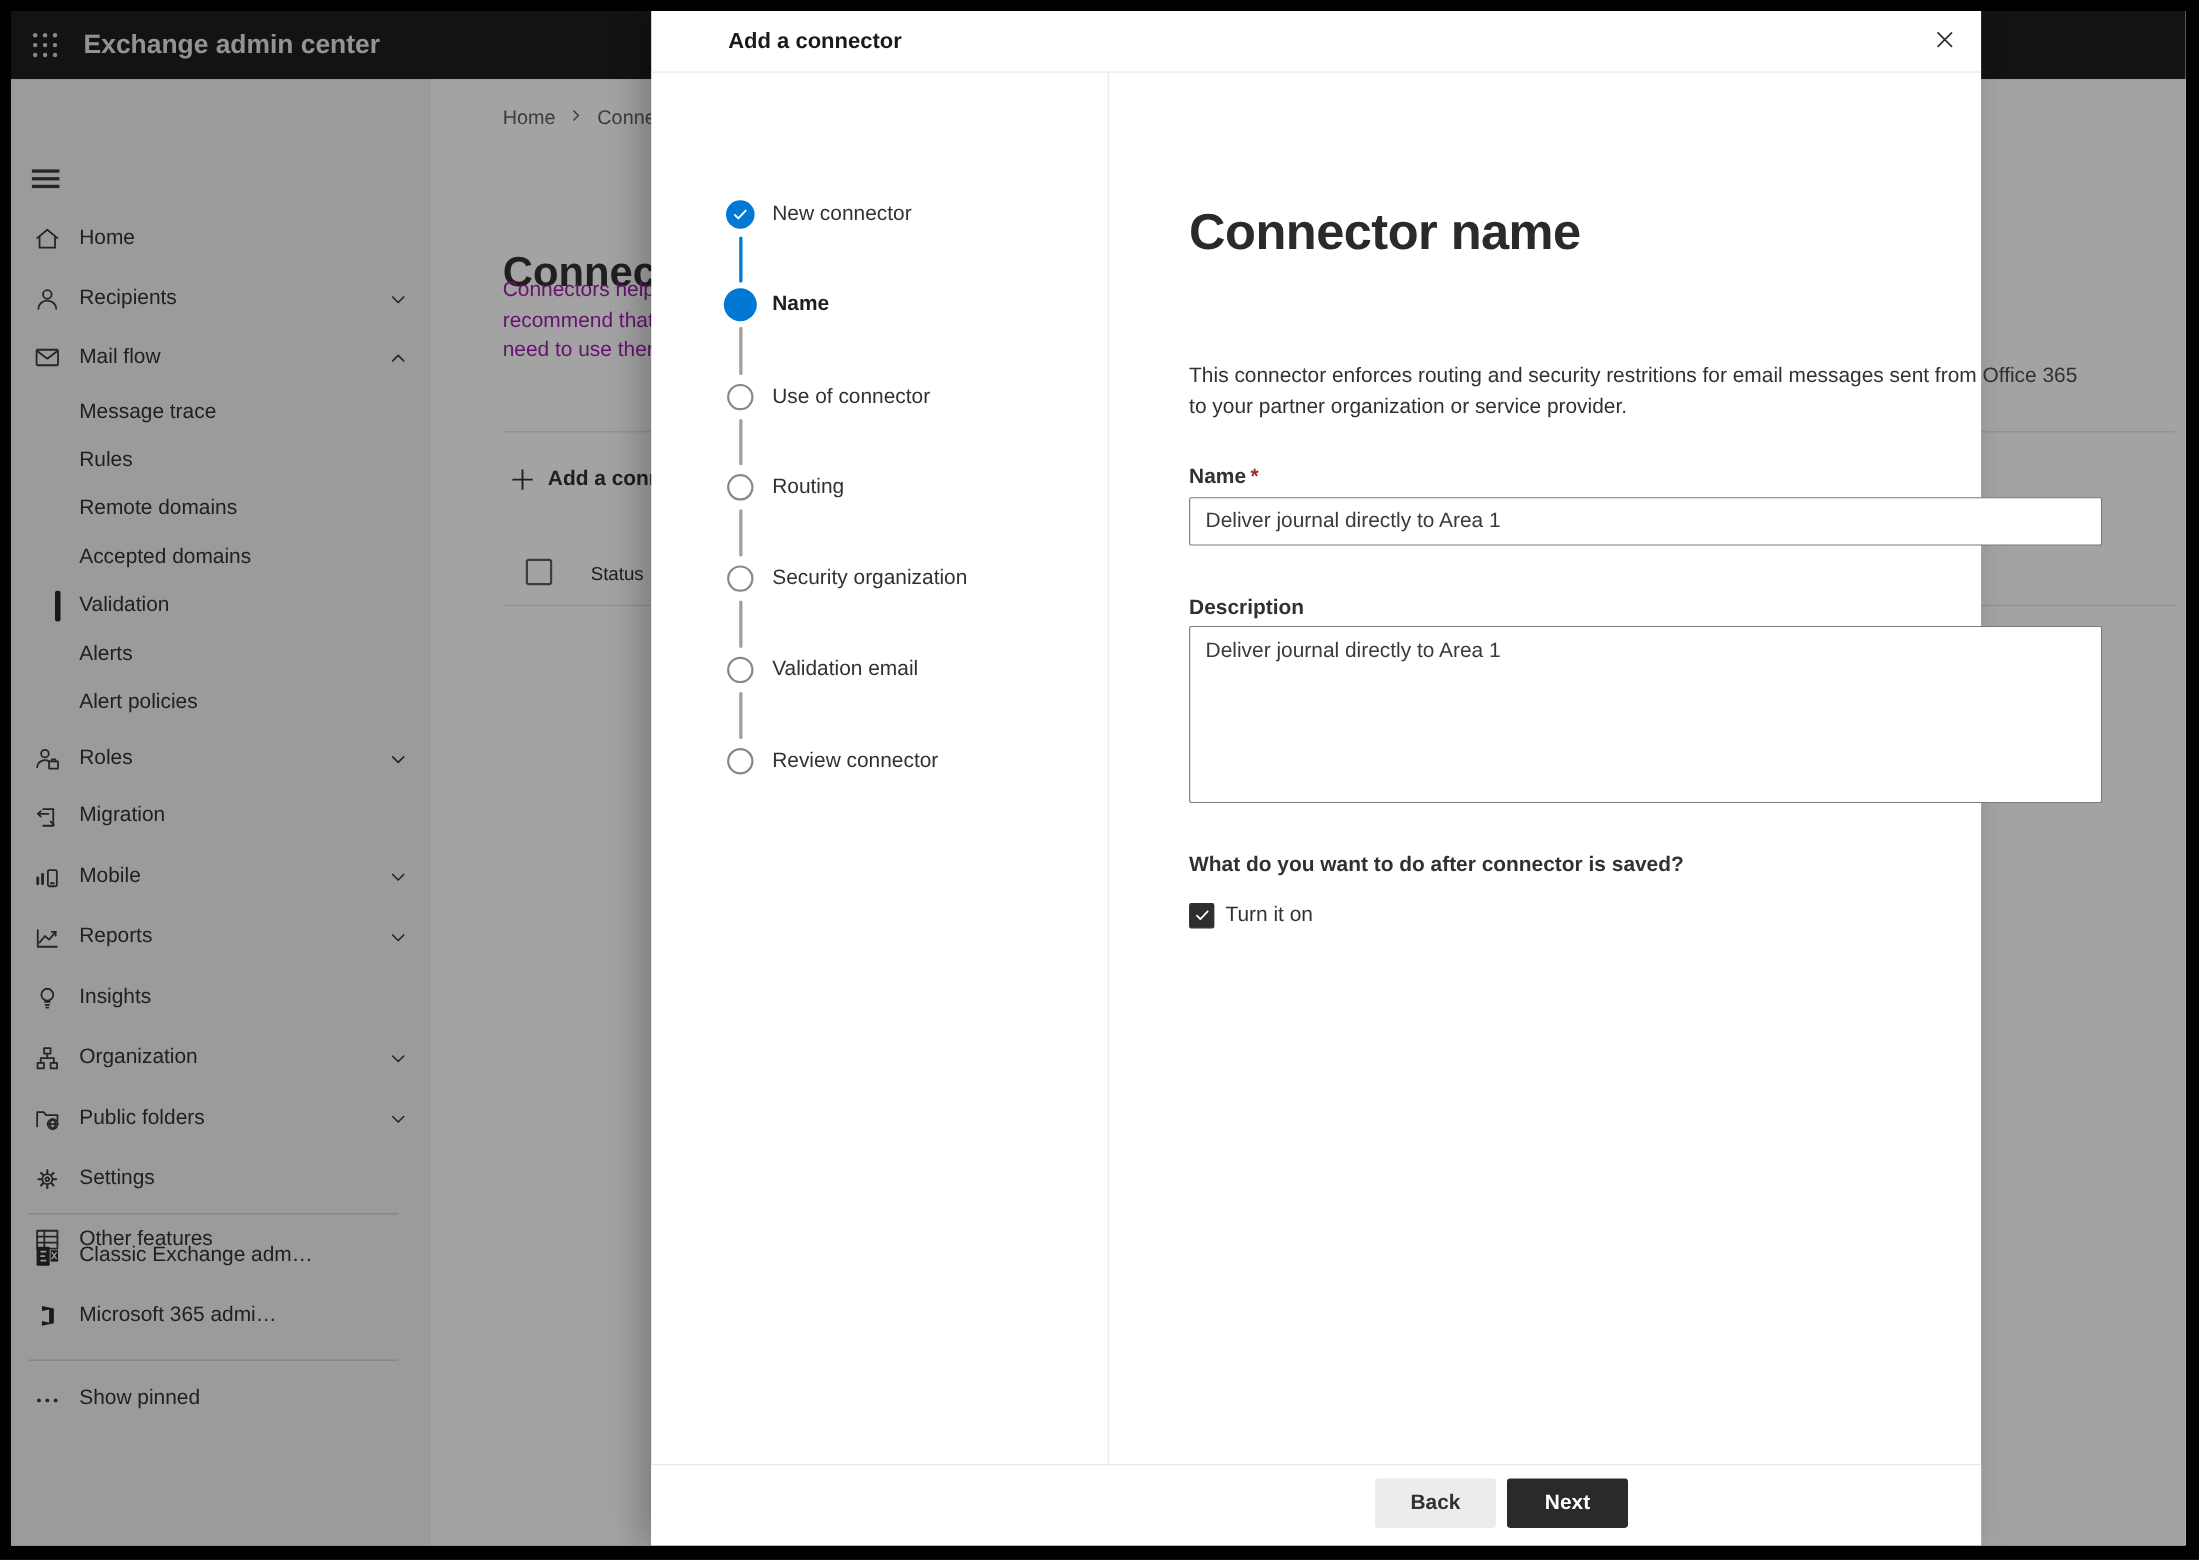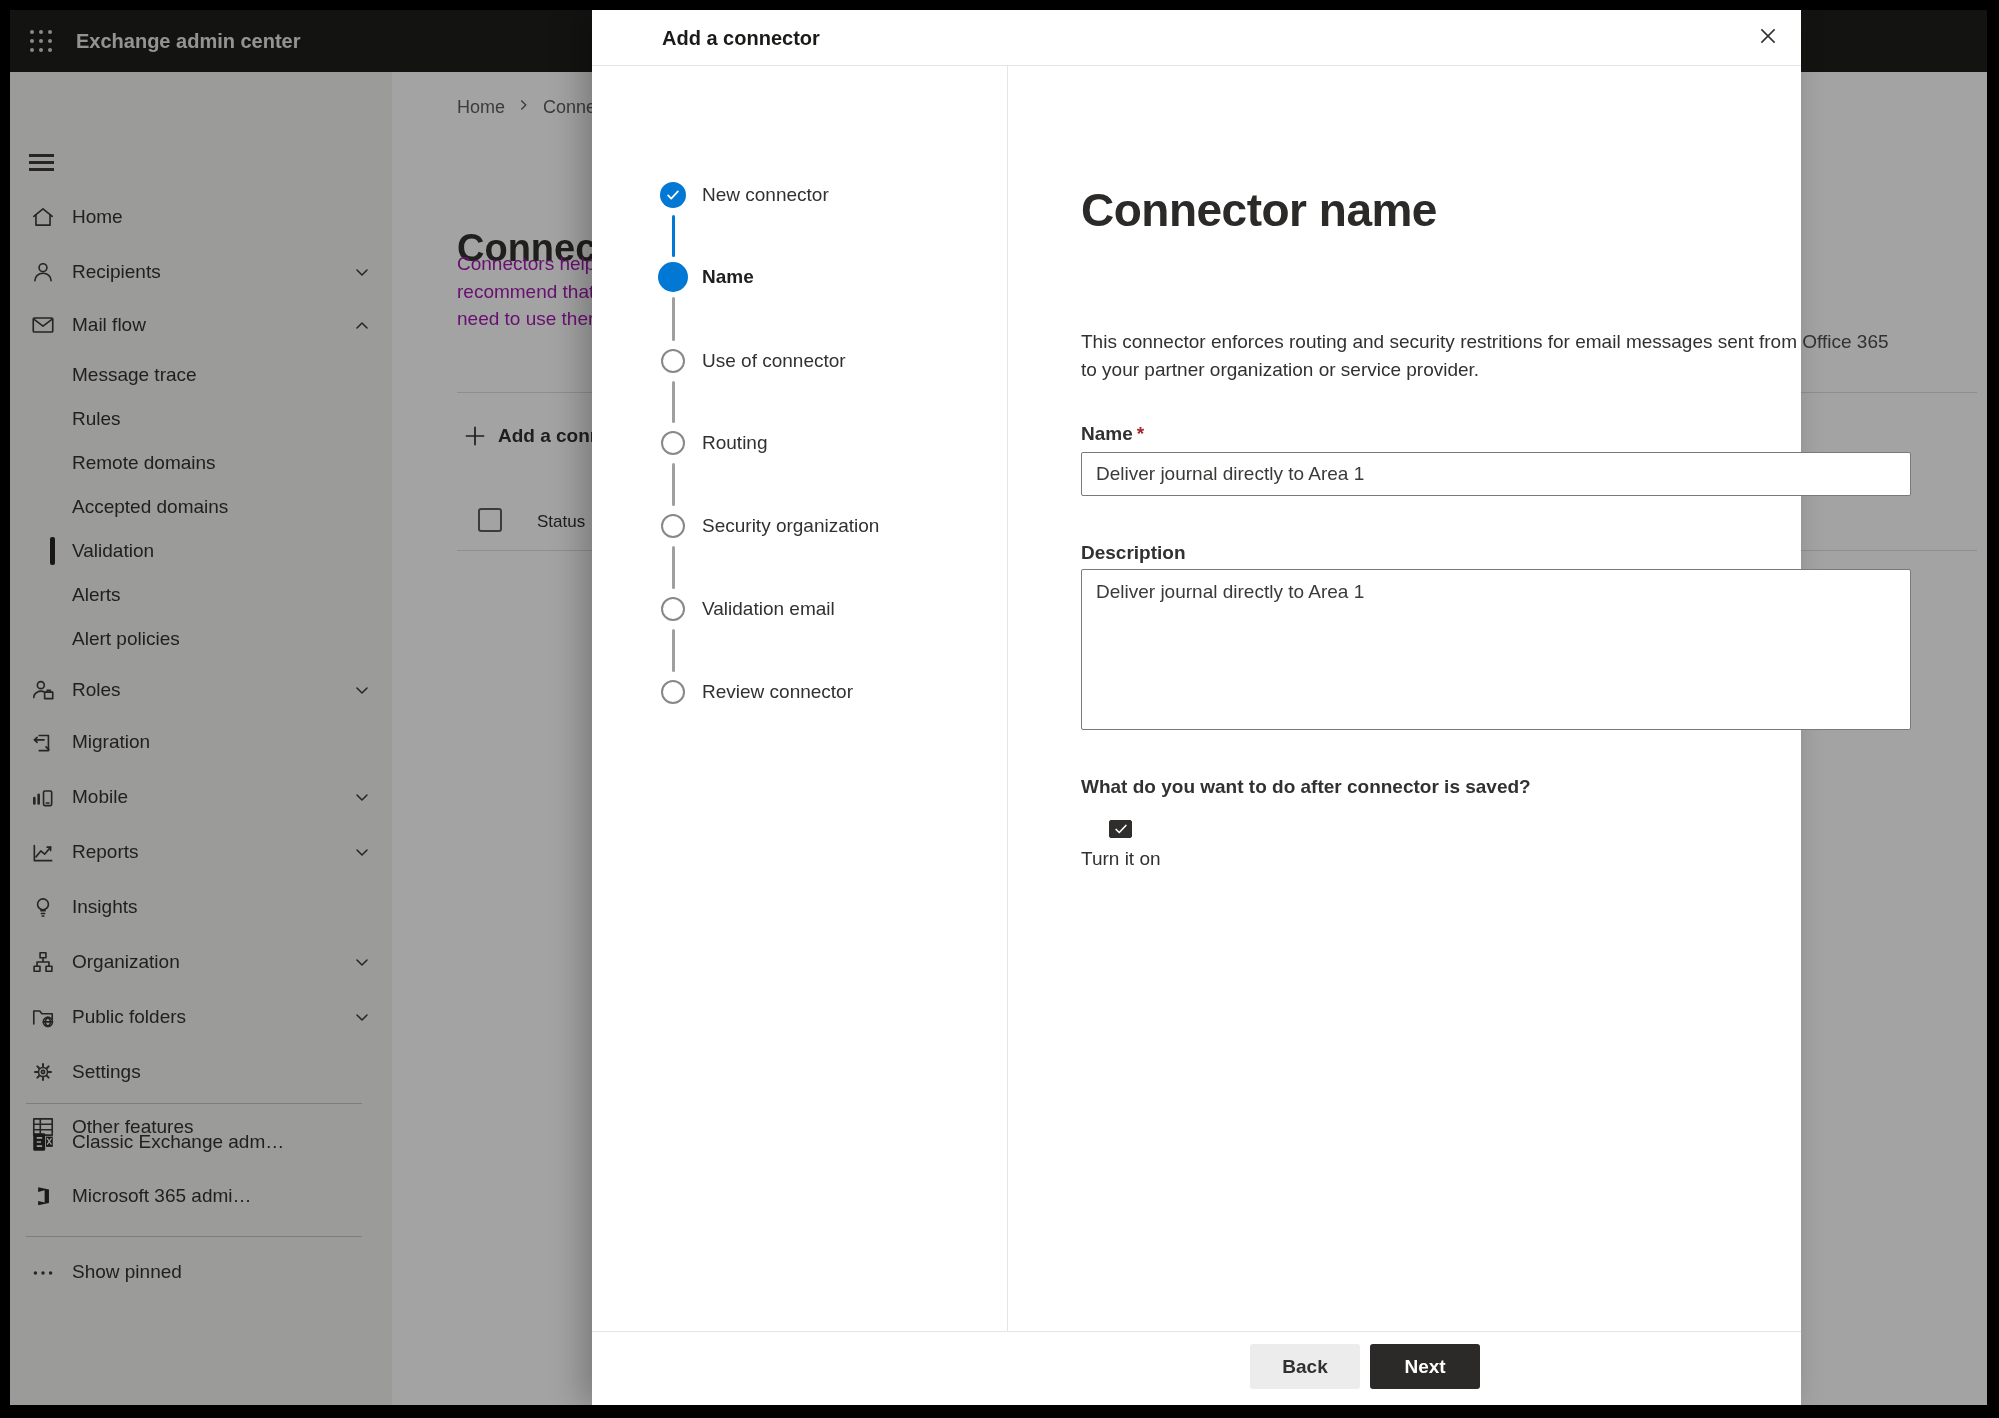--- a/index.html
+++ b/index.html
@@ -5,21 +5,21 @@
   * { margin:0; padding:0; box-sizing:border-box; }
   body { background:#000; font-family:"Liberation Sans", sans-serif; }
   .page { position:relative; width:1999px; height:1418px; background:#000; overflow:hidden; }
   .app { position:absolute; left:10px; top:10px; width:1977px; height:1395px; background:#fff; overflow:hidden; }
 
   
   .topbar { position:absolute; left:0; top:0; width:100%; height:62px; background:#1f1e1d; z-index:1; }
   .waffle { position:absolute; left:13px; top:13px; width:36px; height:36px; display:flex; align-items:center; justify-content:center; cursor:pointer; }
   .waffle-dots { position:relative; width:4px; height:4px; border-radius:50%; background:#d8d7d6; margin-left:-18px; margin-top:-18px;
     box-shadow: 0 0 #d8d7d6, 9px 0 #d8d7d6, 18px 0 #d8d7d6, 0 9px #d8d7d6, 9px 9px #d8d7d6, 18px 9px #d8d7d6, 0 18px #d8d7d6, 9px 18px #d8d7d6, 18px 18px #d8d7d6; }
-  .topbar-title { position:absolute; left:66px; top:0; line-height:62px; font-size:20px; font-weight:600; color:#e8e7e6; }
+  .topbar-title { position:absolute; left:66px; top:0; line-height:62px; font-size:24px; font-weight:600; color:#e8e7e6; }
 
   
   .sidebar { position:absolute; left:0; top:62px; width:382px; height:1333px; background:#f3f2f1; z-index:1; }
   .hamburger { position:absolute; left:19px; top:80px; width:28px; height:20px; cursor:pointer; }
   .hamburger span { position:absolute; left:0; top:2px; width:25px; height:2.5px; background:#3c3b39;
     box-shadow:0 7px #3c3b39, 0 14px #3c3b39; display:block; }
   .nav { position:absolute; left:0; right:0; cursor:pointer; }
   .nav.h54 { height:54px; } .nav.h44 { height:44px; }
   .nav .ico { position:absolute; left:20px; top:50%; margin-top:-13px; width:26px; height:26px; }
   .nav .lbl { position:absolute; left:62px; top:50%; transform:translateY(-52%); font-size:19px; color:#34332f; white-space:nowrap; }
@@ -62,21 +62,21 @@
   .conn-line.blue { background:#0078d4; }
 
   .dlg-content { position:absolute; left:416px; top:56px; width:979px; height:1265px; }
   .c-heading { position:absolute; left:73px; top:117px; font-size:46px; font-weight:700; color:#2b2a29; letter-spacing:-0.5px; }
   .c-desc { position:absolute; left:73px; top:262px; font-size:19px; line-height:28px; color:#323130; }
   .f-label { position:absolute; left:73px; font-size:19px; font-weight:700; color:#323130; }
   .req { color:#a4262c; font-weight:700; margin-left:4px; }
   .name-input { position:absolute; left:73px; top:386px; width:830px; height:44px; border:1px solid #7a7977; border-radius:2px; font-family:"Liberation Sans",sans-serif; font-size:19px; color:#3b3a39; padding:0 14px; background:#fff; }
   .desc-area { position:absolute; left:73px; top:503px; width:830px; height:161px; border:1px solid #7a7977; border-radius:2px; font-family:"Liberation Sans",sans-serif; font-size:19px; color:#3b3a39; padding:11px 14px; background:#fff; resize:none; overflow:hidden; }
   .q-label { position:absolute; left:73px; top:710px; font-size:19px; font-weight:700; color:#323130; }
-  .chk-row { position:absolute; left:73px; top:754px; height:24px; display:flex; align-items:center; gap:10px; cursor:pointer;flex-direction:column; }
+  .chk-row { position:absolute; left:73px; top:754px; height:24px; display:flex; align-items:center; gap:10px; cursor:pointer; }
   .chk-box { width:23px; height:23px; background:#2f2e2d; border:1px solid #2f2e2d; border-radius:2px; display:flex; align-items:center; justify-content:center; }
   .chk-lbl { font-size:19px; color:#323130; }
 
   .dlg-footer { position:absolute; left:0; top:1321px; width:100%; height:74px; border-top:1px solid #e5e5e5; background:#fff; }
   .btn { position:absolute; top:12px; width:110px; height:45px; border:none; border-radius:3px; font-family:"Liberation Sans",sans-serif; font-size:19px; font-weight:600; cursor:pointer; }
   .btn-back { left:658px; background:#ececec; color:#323130; }
   .btn-next { left:778px; background:#2b2a29; color:#fff; }
 </style>
 </head>
 <body>

